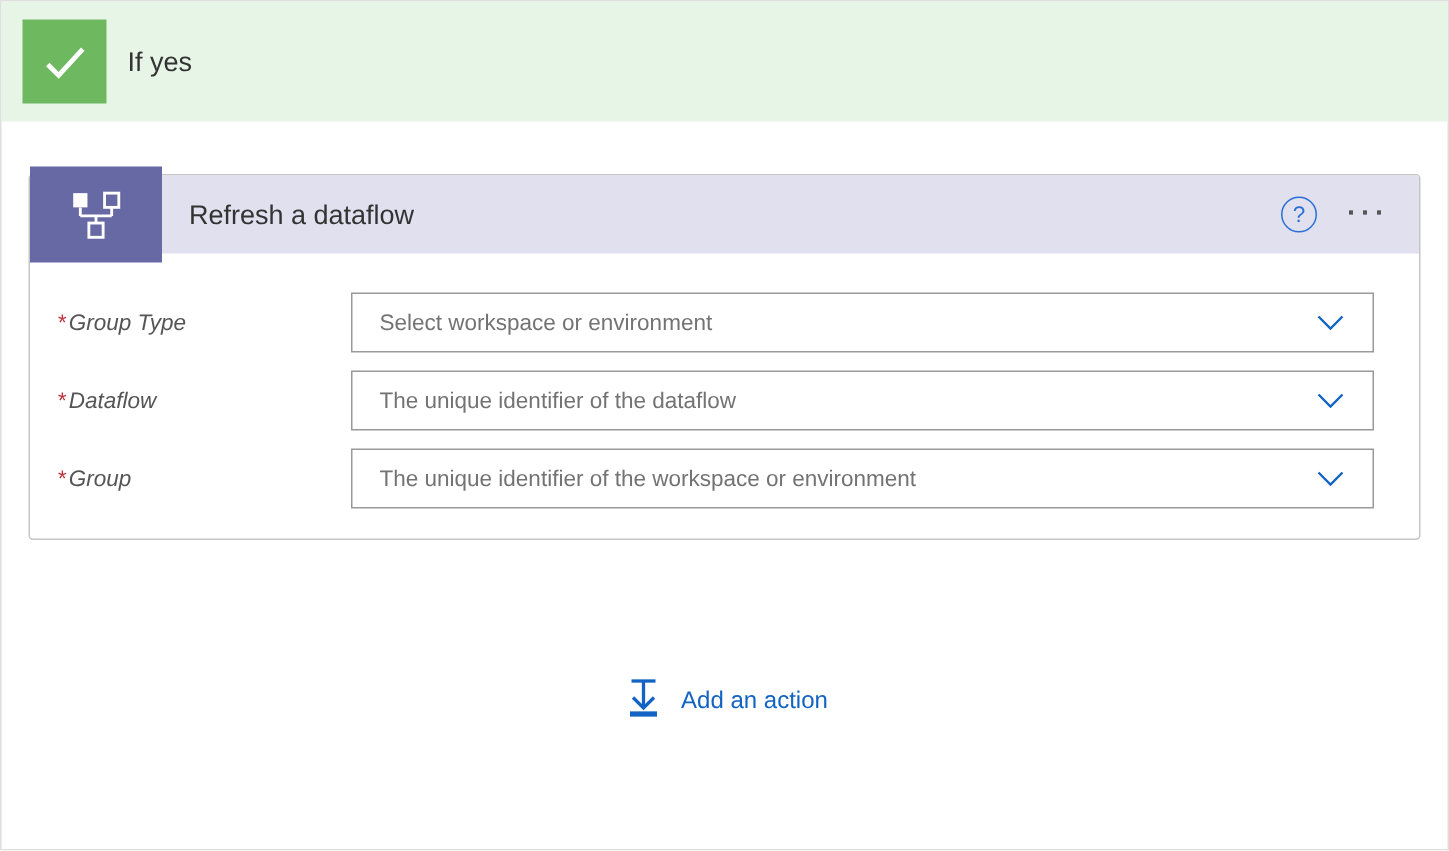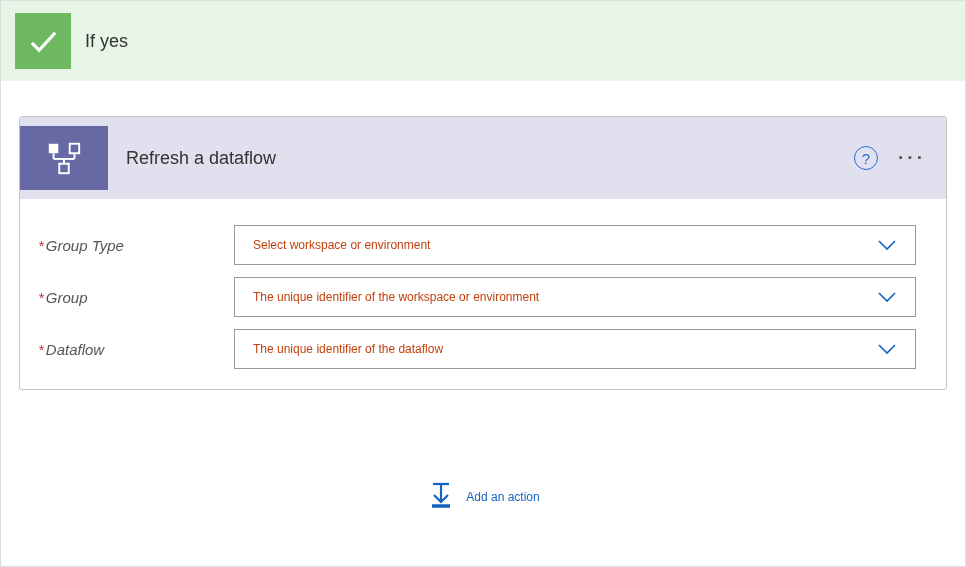--- a/index.html
+++ b/index.html
@@ -47,21 +47,21 @@
     }
     .content-area {
       padding: 35px 18px 0 18px;
     }
     .action-card {
       border: 1px solid #c5c5c5;
       border-radius: 3px;
       background: #fff;
     }
     .action-header {
-      height: 82px;
+      height: 52px;
       background: #e0e0ee;
       display: flex;
       align-items: center;
       padding-right: 20px;
     }
     .action-icon-box {
       width: 88px;
       height: 64px;
       background: #6769a5;
       display: flex;
@@ -123,43 +123,43 @@
       height: 40px;
       border: 1px solid #999;
       display: flex;
       align-items: center;
       justify-content: space-between;
       padding: 0 18px;
       cursor: pointer;
       background: #fff;
     }
     .dropdown-placeholder {
-      font-size: 12px;
-      color: #c2410c;
+      font-size: 15px;
+      color: #737373;
     }
     .dropdown svg {
       width: 20px;
       height: 12px;
     }
     .add-action-row {
       display: flex;
       align-items: center;
       justify-content: center;
       margin-top: 90px;
     }
     .add-action-icon {
       margin-right: 10px;
     }
     .add-action-icon svg {
       width: 30px;
       height: 30px;
     }
     .add-action-text {
       color: #1263c3;
-      font-size: 12px;
+      font-size: 16px;
       cursor: pointer;
     }
   </style>
 </head>
 <body>
 
 <div class="outer-container">
 
   <div class="if-yes-header">
     <div class="check-box">
@@ -201,36 +201,36 @@
           <div class="dropdown">
             <span class="dropdown-placeholder">Select workspace or environment</span>
             <svg viewBox="0 0 20 12">
                 <path d="M2 2 L10 10 L18 2" stroke="#1263c3" stroke-width="1.6" fill="none"></path>
               </svg>
           </div>
         </div>
 
         <div class="form-row">
           <div class="field-label">
-            <span class="required-asterisk">*</span><span>Group</span>
+            <span class="required-asterisk">*</span><span>Dataflow</span>
           </div>
           <div class="dropdown">
-            <span class="dropdown-placeholder">The unique identifier of the workspace or environment</span>
+            <span class="dropdown-placeholder">The unique identifier of the dataflow</span>
             <svg viewBox="0 0 20 12">
                 <path d="M2 2 L10 10 L18 2" stroke="#1263c3" stroke-width="1.6" fill="none"></path>
               </svg>
           </div>
         </div>
 
         <div class="form-row">
           <div class="field-label">
-            <span class="required-asterisk">*</span><span>Dataflow</span>
+            <span class="required-asterisk">*</span><span>Group</span>
           </div>
           <div class="dropdown">
-            <span class="dropdown-placeholder">The unique identifier of the dataflow</span>
+            <span class="dropdown-placeholder">The unique identifier of the workspace or environment</span>
             <svg viewBox="0 0 20 12">
                 <path d="M2 2 L10 10 L18 2" stroke="#1263c3" stroke-width="1.6" fill="none"></path>
               </svg>
           </div>
         </div>
 
       </div>
     </div>
 
     <div class="add-action-row">

